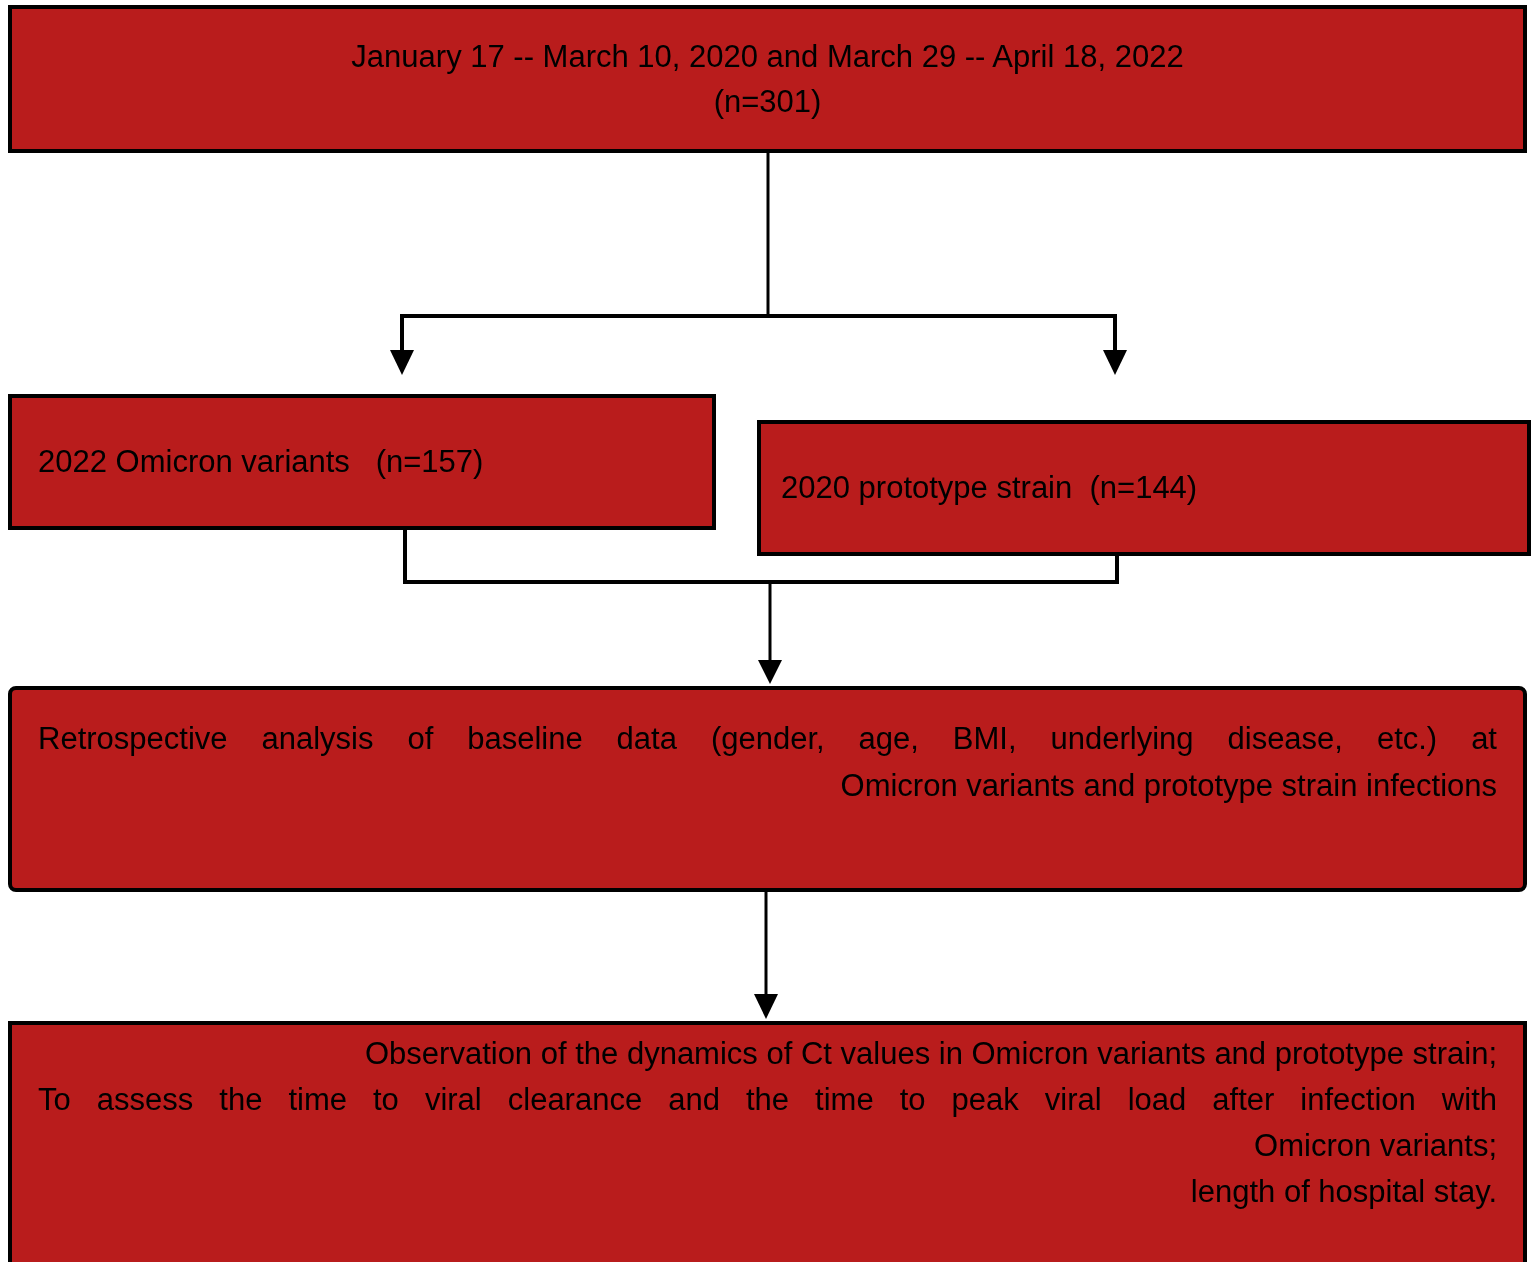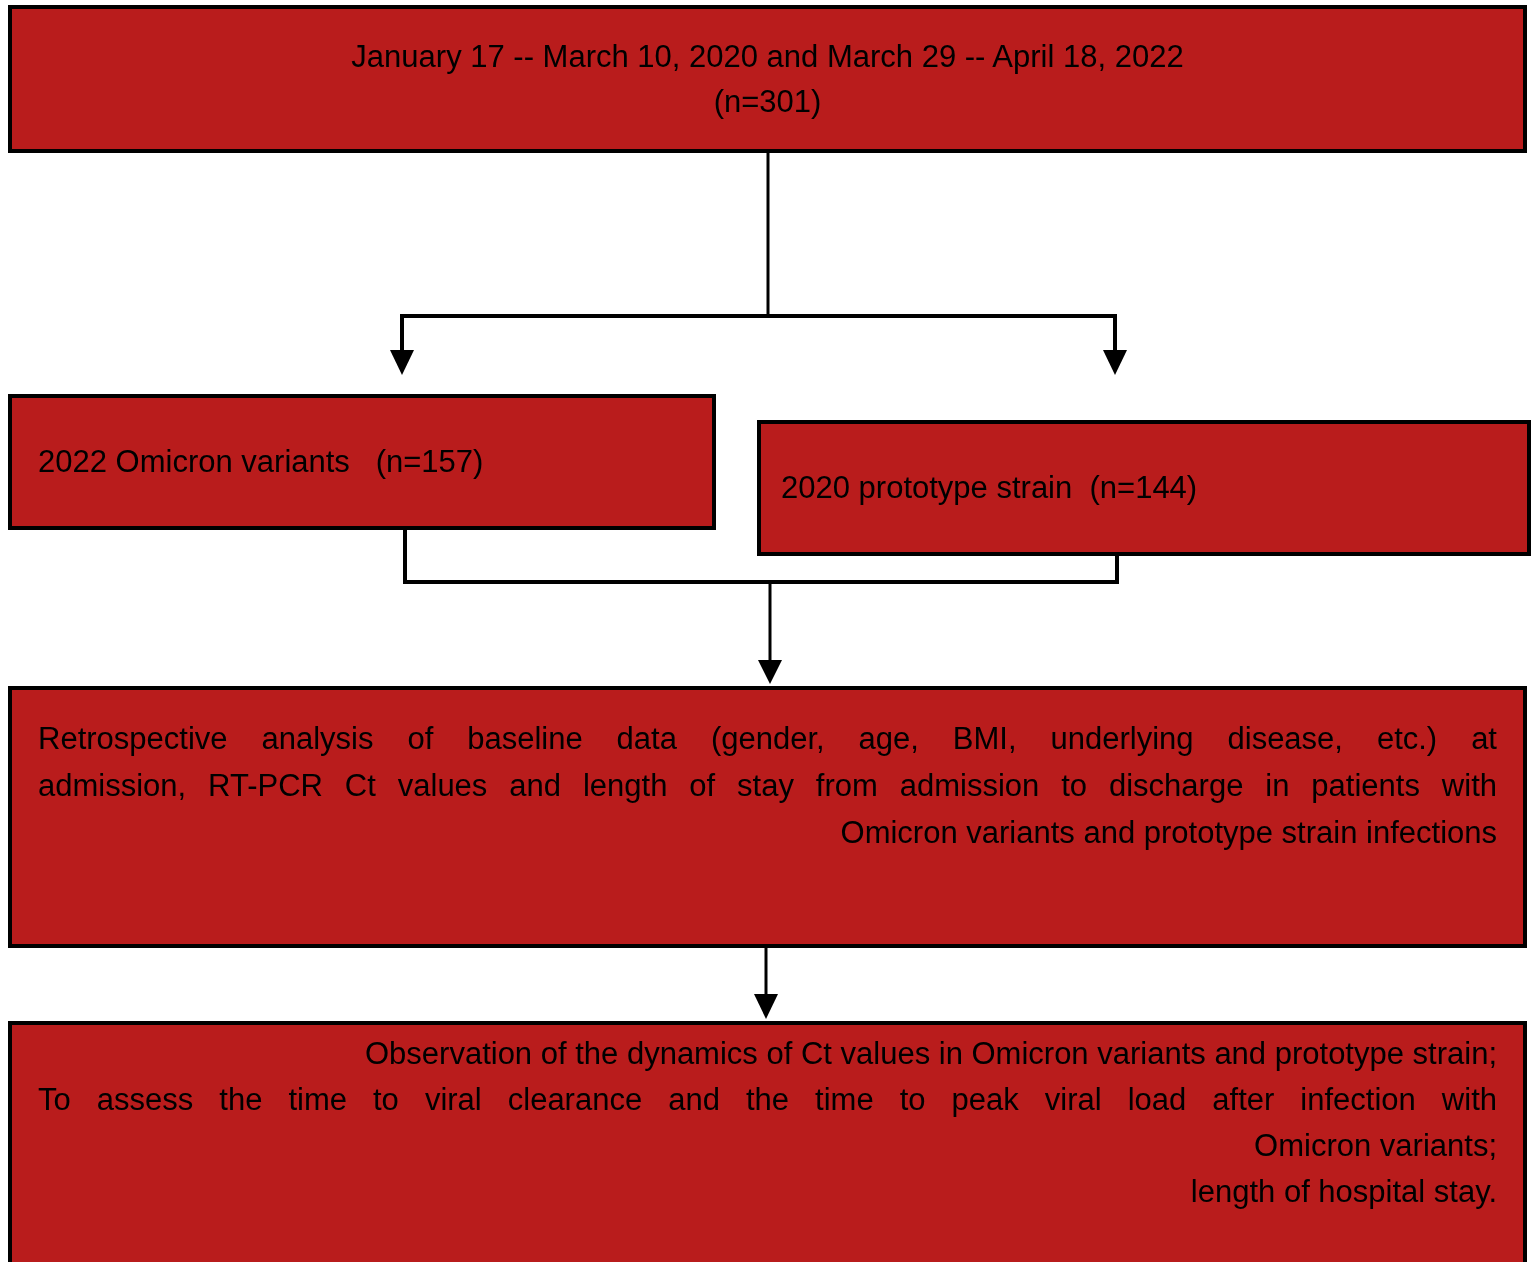--- a/index.html
+++ b/index.html
@@ -44,23 +44,24 @@
   #box-prototype {
     left: 757px; top: 376px;
     width: 774px; height: 136px;
     display: flex;
     align-items: center;
     padding-left: 20px;
     margin-top: 44px;
   }
   #box-analysis {
     left: 8px; top: 686px;
-    width: 1519px; height: 262px;
+    width: 1519px; height: 206px;
     padding: 25px 26px 0 26px;
     line-height: 47px;
+    border-radius: 8px;
   }
   #box-objectives {
     left: 8px; top: 1021px;
     width: 1519px; height: 259px;
     padding: 6px 26px 0 26px;
     line-height: 46px;
   }
   .gap-label {
     white-space: pre;
   }
@@ -116,21 +117,20 @@
   <div class="box" id="box-omicron">
     <span class="gap-label">2022 Omicron variants   (n=157)</span>
   </div>
 
   <div class="box" id="box-prototype">
     <span class="gap-label">2020 prototype strain  (n=144)</span>
   </div>
 
   <div class="box" id="box-analysis">
     <div class="jline">Retrospective analysis of baseline data (gender, age, BMI, underlying disease, etc.) at</div>
-    <div class="jline">admission, RT-PCR Ct values and length of stay from admission to discharge in patients with</div>
     <div class="lline">Omicron variants and prototype strain infections</div>
   </div>
 
   <div class="box" id="box-objectives">
     <div class="lline">Observation of the dynamics of Ct values in Omicron variants and prototype strain;</div>
     <div class="jline">To assess the time to viral clearance and the time to peak viral load after infection with</div>
     <div class="lline">Omicron variants;</div>
     <div class="lline">length of hospital stay.</div>
   </div>
 

